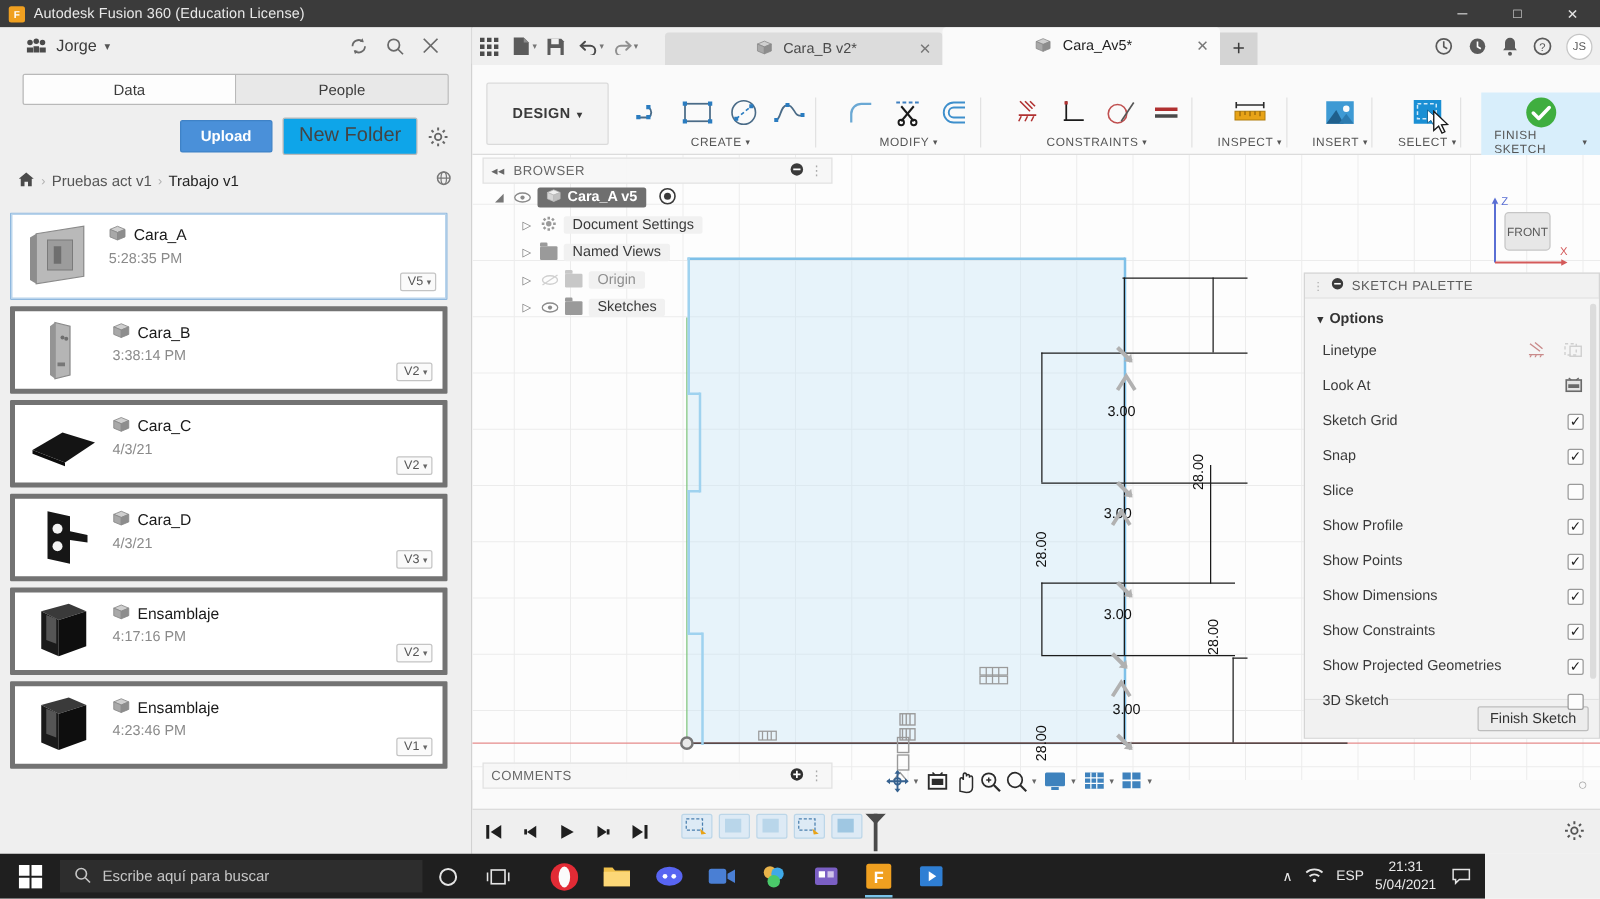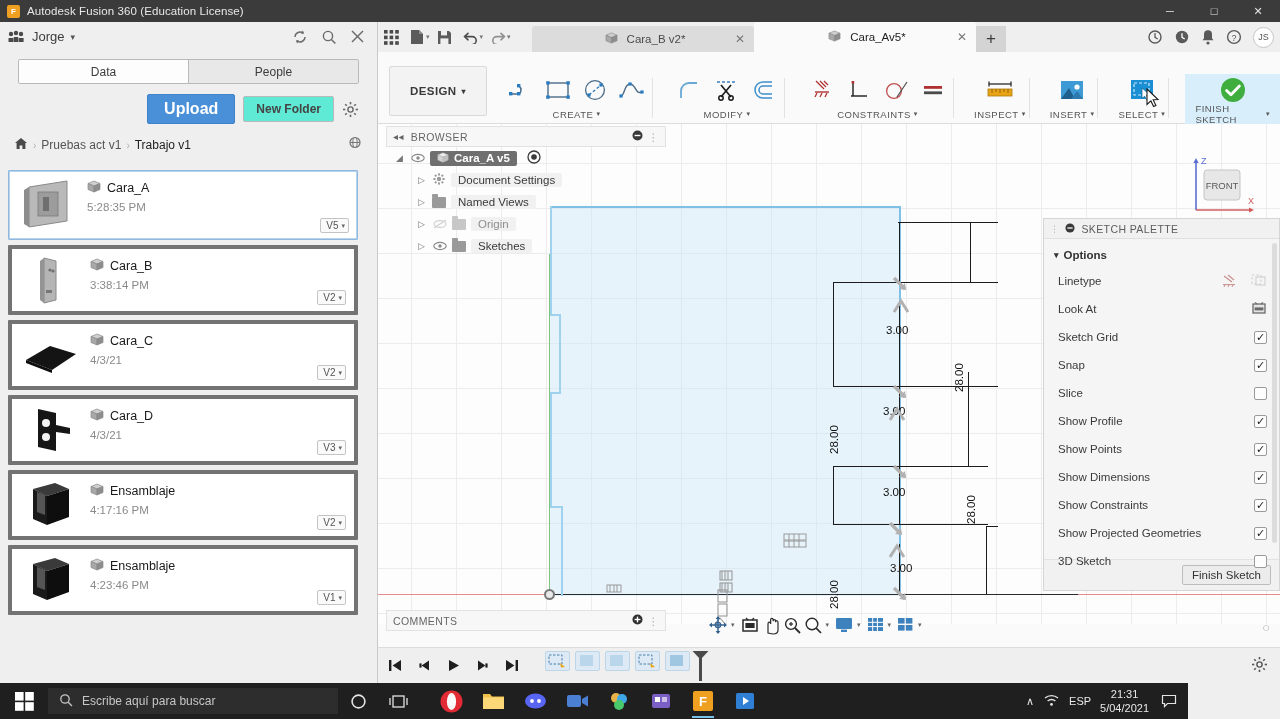--- a/index.html
+++ b/index.html
@@ -30,21 +30,21 @@
     width:44px; height:22px; display:flex; align-items:center; justify-content:center;
     font-size:11px; color:#e4e4e4;
   }
 
   
   .datapanel {
     position:absolute; left:0; top:22px; width:378px; height:661px;
     background:#efefef; border-right:1px solid #c9c9c9;
   }
   .dp-header {
-    height:29px; display:flex; align-items:center; padding:0 8px;
+    height:29px; display:flex; align-items:center; padding:0 21px;
     background:#efefef;
   }
   .dp-people-icon { width:16px; height:14px; margin-right:8px; position:relative; }
   .dp-user { font-size:13px; color:#3c3c3c; }
   .dp-caret { margin-left:6px; font-size:9px; color:#555; }
   .dp-header-right { margin-left:auto; display:flex; gap:13px; align-items:center; padding-right:4px;}
   .dp-hicon { color:#6a6a6a; display:flex; align-items:center; justify-content:center; }
 
   .dp-tabs {
     margin:8px 18px 0 18px; height:25px; display:flex;
@@ -54,26 +54,26 @@
     flex:1; display:flex; align-items:center; justify-content:center;
     font-size:12px; color:#3c3c3c; background:#e8e8e8; border-right:1px solid #b9b9b9;
   }
   .dp-tab:last-child { border-right:none; }
   .dp-tab.active { background:#fdfdfd; }
 
   .dp-actions {
     margin:10px 18px 0 0; display:flex; justify-content:flex-end; align-items:center; gap:8px;
   }
   .btn-upload {
-    background:#4a90d9; color:#fff; font-size:16px; font-weight:bold;
+    background:#4a90d9; color:#fff; font-size:12px; font-weight:bold;
     padding:5px 16px; border-radius:2px; border:1px solid #3f82c7;
   }
   .btn-newfolder {
-    background:#5eead4; color:#444; font-size:12px;
-    padding:5px 12px; border-radius:2px; border:1px solid #b9b9b9;font-weight:bold;
+    background:#0ea5e9; color:#444; font-size:16px;
+    padding:5px 12px; border-radius:2px; border:1px solid #b9b9b9;
   }
   .gear-btn { color:#666; display:flex; align-items:center;}
 
   .breadcrumb {
     margin:12px 10px 0 14px; display:flex; align-items:center; gap:5px;
     font-size:12px; color:#4a4a4a;
   }
   .breadcrumb .crumb { color:#555; }
   .breadcrumb .crumb.last { color:#222; }
   .breadcrumb .sep { color:#b0b0b0; font-size:10px; }

